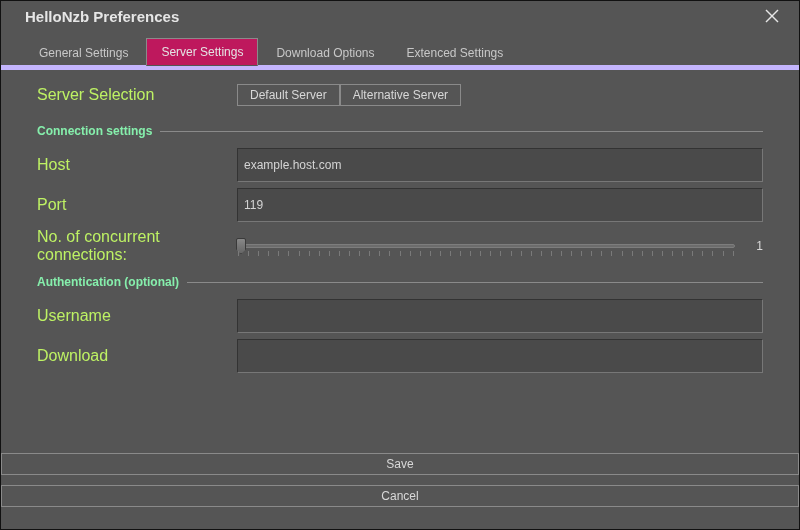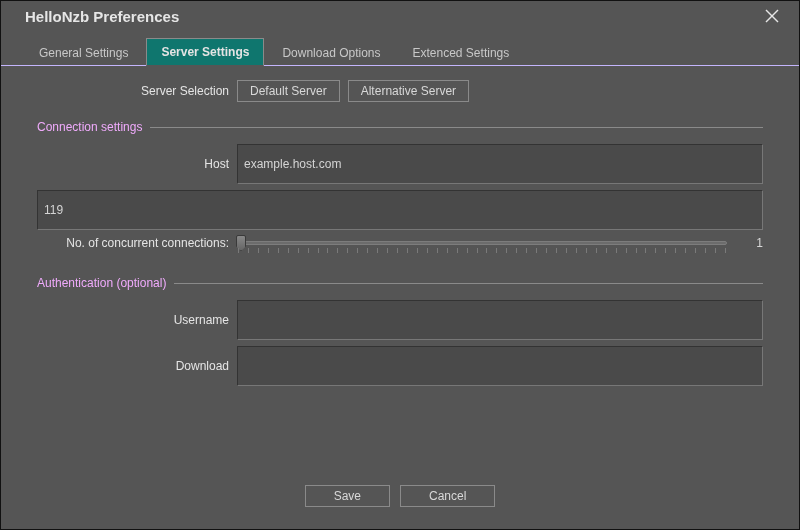--- a/index.html
+++ b/index.html
@@ -33,92 +33,89 @@
     display: flex; align-items: center; justify-content: center;
     color: #e6e6e6;
     cursor: pointer;
   }
   .close-btn svg { width: 14px; height: 14px; }
 
   .tabs {
     display: flex;
     align-items: flex-end;
     padding: 0 24px;
-    border-bottom: 1px solid #c4b5fd;
+    border-bottom: 5px solid #c4b5fd;
     gap: 4px;
   }
   .tab {
     padding: 6px 14px 6px 14px;
     color: #c8c8c8;
     cursor: pointer;
     position: relative;
     top: 1px;
   }
   .tab.active {
     border: 1px solid #8a8a8a;
     border-bottom: 1px solid #555555;
-    background: #0f766e;
+    background: #be185d;
     color: #e4e4e4;
-    font-weight: bold;
   }
 
   .body {
     padding: 14px 36px 0 36px;
   }
 
   .row {
     display: flex;
     align-items: center;
     margin-bottom: 6px;
   }
   .label-col {
     width: 200px;
-    text-align: right;
     padding-right: 8px;
-    color: #e5e5e5;
-    font-size: 12px;
+    color: #bef264;
+    font-size: 16px;
   }
   .field-col {
     flex: 1;
     display: flex;
     align-items: center;
-    gap: 8px;
   }
 
   .btn {
     border: 1px solid #8a8a8a;
     background: #555555;
     color: #d8d8d8;
     padding: 3px 12px;
     font-size: 12px;
     cursor: pointer;
     font-family: inherit;
   }
 
   .section-header {
     display: flex;
     align-items: center;
     margin: 18px 0 10px 0;
   }
   .section-title {
-    font-weight: 400;
+    font-weight: 700;
     font-size: 12px;
-    color: #f0abfc;
+    color: #86efac;
     white-space: nowrap;
     padding-right: 8px;
   }
   .section-line {
     flex: 1;
     height: 1px;
     background: #8a8a8a;
   }
 
   .text-input {
     flex: 1;
-    height: 40px;
+    height: 34px;
     background: #4a4a4a;
     border: 1px solid #777;
     border-top-color: #333;
     border-left-color: #333;
     color: #d4d4d4;
     padding: 2px 6px;
     font-size: 12px;
     font-family: inherit;
   }
 
@@ -172,20 +169,21 @@
     padding-left: 8px;
   }
 
   .footer {
     position: absolute;
     left: 0; right: 0;
     bottom: 22px;
     display: flex;
     justify-content: center;
     gap: 10px;
+    flex-direction: column;
   }
   .footer .btn { padding: 3px 28px; }
 </style>
 </head>
 <body>
 
 <div class="window">
 
   <div class="titlebar">
     <div class="title">HelloNzb Preferences</div>
@@ -220,20 +218,21 @@
     </div>
 
     <div class="row">
       <div class="label-col">Host</div>
       <div class="field-col">
         <input class="text-input" type="text" value="example.host.com" style="">
       </div>
     </div>
 
     <div class="row">
+      <div class="label-col">Port</div>
       <div class="field-col">
         <input class="text-input" type="text" value="119" style="">
       </div>
     </div>
 
 
     <div class="row" style="margin-top:0;">
       <div class="label-col" style="width:200px;">No. of concurrent connections:</div>
       <div class="field-col">
         <div class="slider-wrap">
@@ -290,21 +289,21 @@
                 <span></span>
                 <span></span>
                 <span></span>
             </div>
           </div>
         </div>
         <div class="slider-value">1</div>
       </div>
     </div>
 
-    <div class="section-header" style="margin-top:26px;">
+    <div class="section-header" style="margin-top:11px;">
       <div class="section-title">Authentication (optional)</div>
       <div class="section-line"></div>
     </div>
 
     <div class="row">
       <div class="label-col">Username</div>
       <div class="field-col">
         <input class="text-input" type="text" value="" style="">
       </div>
     </div>

